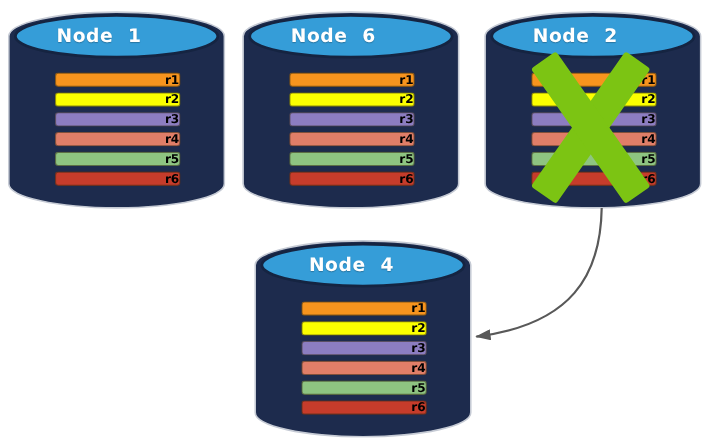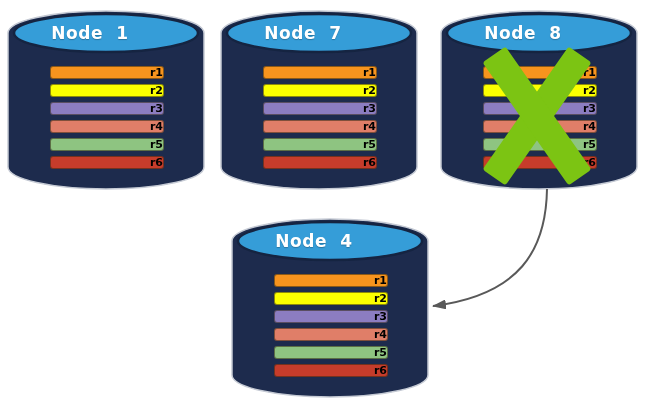--- a/index.html
+++ b/index.html
@@ -4,21 +4,21 @@
 <style>
   html,body { margin:0; padding:0; }
   body { font-family:"DejaVu Sans","Liberation Sans",sans-serif; }
   #canvas {
     position:relative; width:646px; height:402px; overflow:hidden;
   }
   .node { position:absolute; width:166px; height:180px; }
   #node-1 { left:7px;   top:10px;  }
   #node-2 { left:220px; top:10px;  }
   #node-3 { left:440px; top:10px;  }
-  #node-4 { left:231px; top:218px; }
+  #node-4 { left:231px; top:218px;padding-left:11px; }
   .cyl { position:absolute; left:0; top:0; width:198px; height:180px; }
   .node-title {
     position:absolute; top:4px; left:0; right:0; height:38px;
     display:flex; align-items:center; justify-content:center;
     font-weight:bold; font-size:17px; letter-spacing:0.5px; word-spacing:7px;
     text-shadow:0 1px 1px rgba(0,0,0,0.25);
   }
   .records { position:absolute; top:56px; left:43px; width:114px; }
   .record {
     height:13px; margin-bottom:5px; border-radius:3px; box-sizing:border-box;
@@ -66,21 +66,21 @@
           <span>r6</span>
         </div>
     </div>
   </div>
 
   <div class="node" id="node-2">
     <svg class="cyl" viewBox="0 0 198 180">
       <path d="M1,23 L1,157 A98,22 0 0,0 197,157 L197,23 A98,22 0 0,0 1,23 Z" stroke-width="1.5" style="fill: rgb(29, 43, 77); stroke: rgb(197, 202, 212);"></path>
       <ellipse cx="99" cy="23" rx="92" ry="19" stroke-width="2.5" style="fill: rgb(53, 157, 216); stroke: rgb(21, 36, 65);"></ellipse>
     </svg>
-    <div class="node-title" style="color: rgb(255, 255, 255);">Node 7</div>
+    <div class="node-title" style="color: rgb(255, 255, 255);">Node 6</div>
     <div class="records" style="color: rgb(0, 0, 0);">
       <div class="record" style="background: rgb(247, 148, 30);">
           <span>r1</span>
         </div>
       <div class="record" style="background: rgb(251, 255, 0);">
           <span>r2</span>
         </div>
       <div class="record" style="background: rgb(140, 125, 193);">
           <span>r3</span>
         </div>
@@ -94,21 +94,21 @@
           <span>r6</span>
         </div>
     </div>
   </div>
 
   <div class="node" id="node-3">
     <svg class="cyl" viewBox="0 0 198 180">
       <path d="M1,23 L1,157 A98,22 0 0,0 197,157 L197,23 A98,22 0 0,0 1,23 Z" stroke-width="1.5" style="fill: rgb(29, 43, 77); stroke: rgb(197, 202, 212);"></path>
       <ellipse cx="99" cy="23" rx="92" ry="19" stroke-width="2.5" style="fill: rgb(53, 157, 216); stroke: rgb(21, 36, 65);"></ellipse>
     </svg>
-    <div class="node-title" style="color: rgb(255, 255, 255);">Node 8</div>
+    <div class="node-title" style="color: rgb(255, 255, 255);">Node 2</div>
     <div class="records" style="color: rgb(0, 0, 0);">
       <div class="record" style="background: rgb(247, 148, 30);">
           <span>r1</span>
         </div>
       <div class="record" style="background: rgb(251, 255, 0);">
           <span>r2</span>
         </div>
       <div class="record" style="background: rgb(140, 125, 193);">
           <span>r3</span>
         </div>

